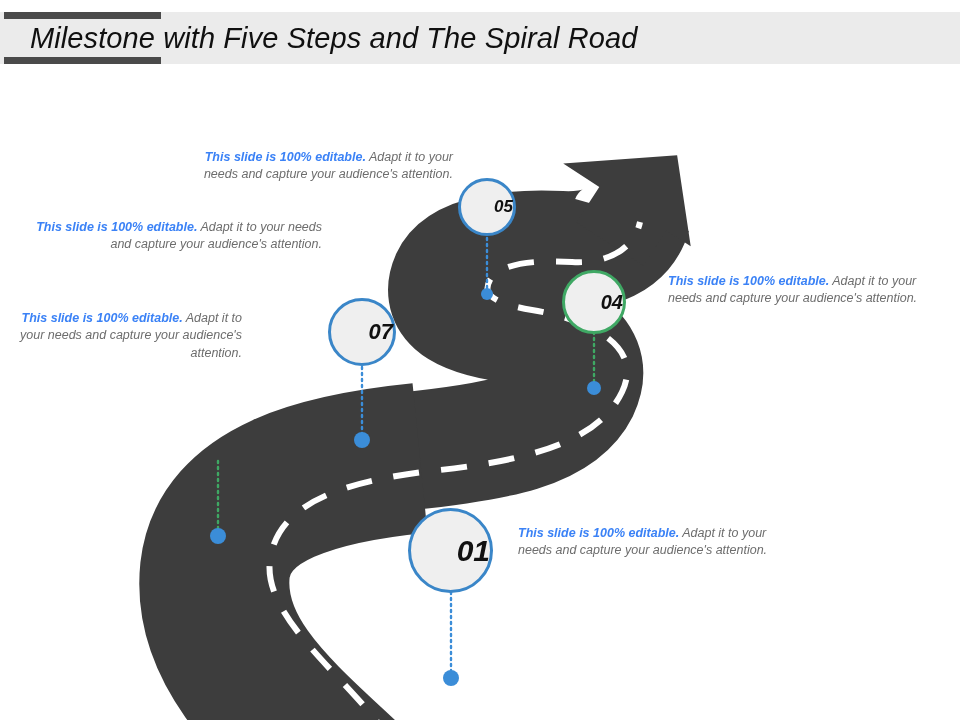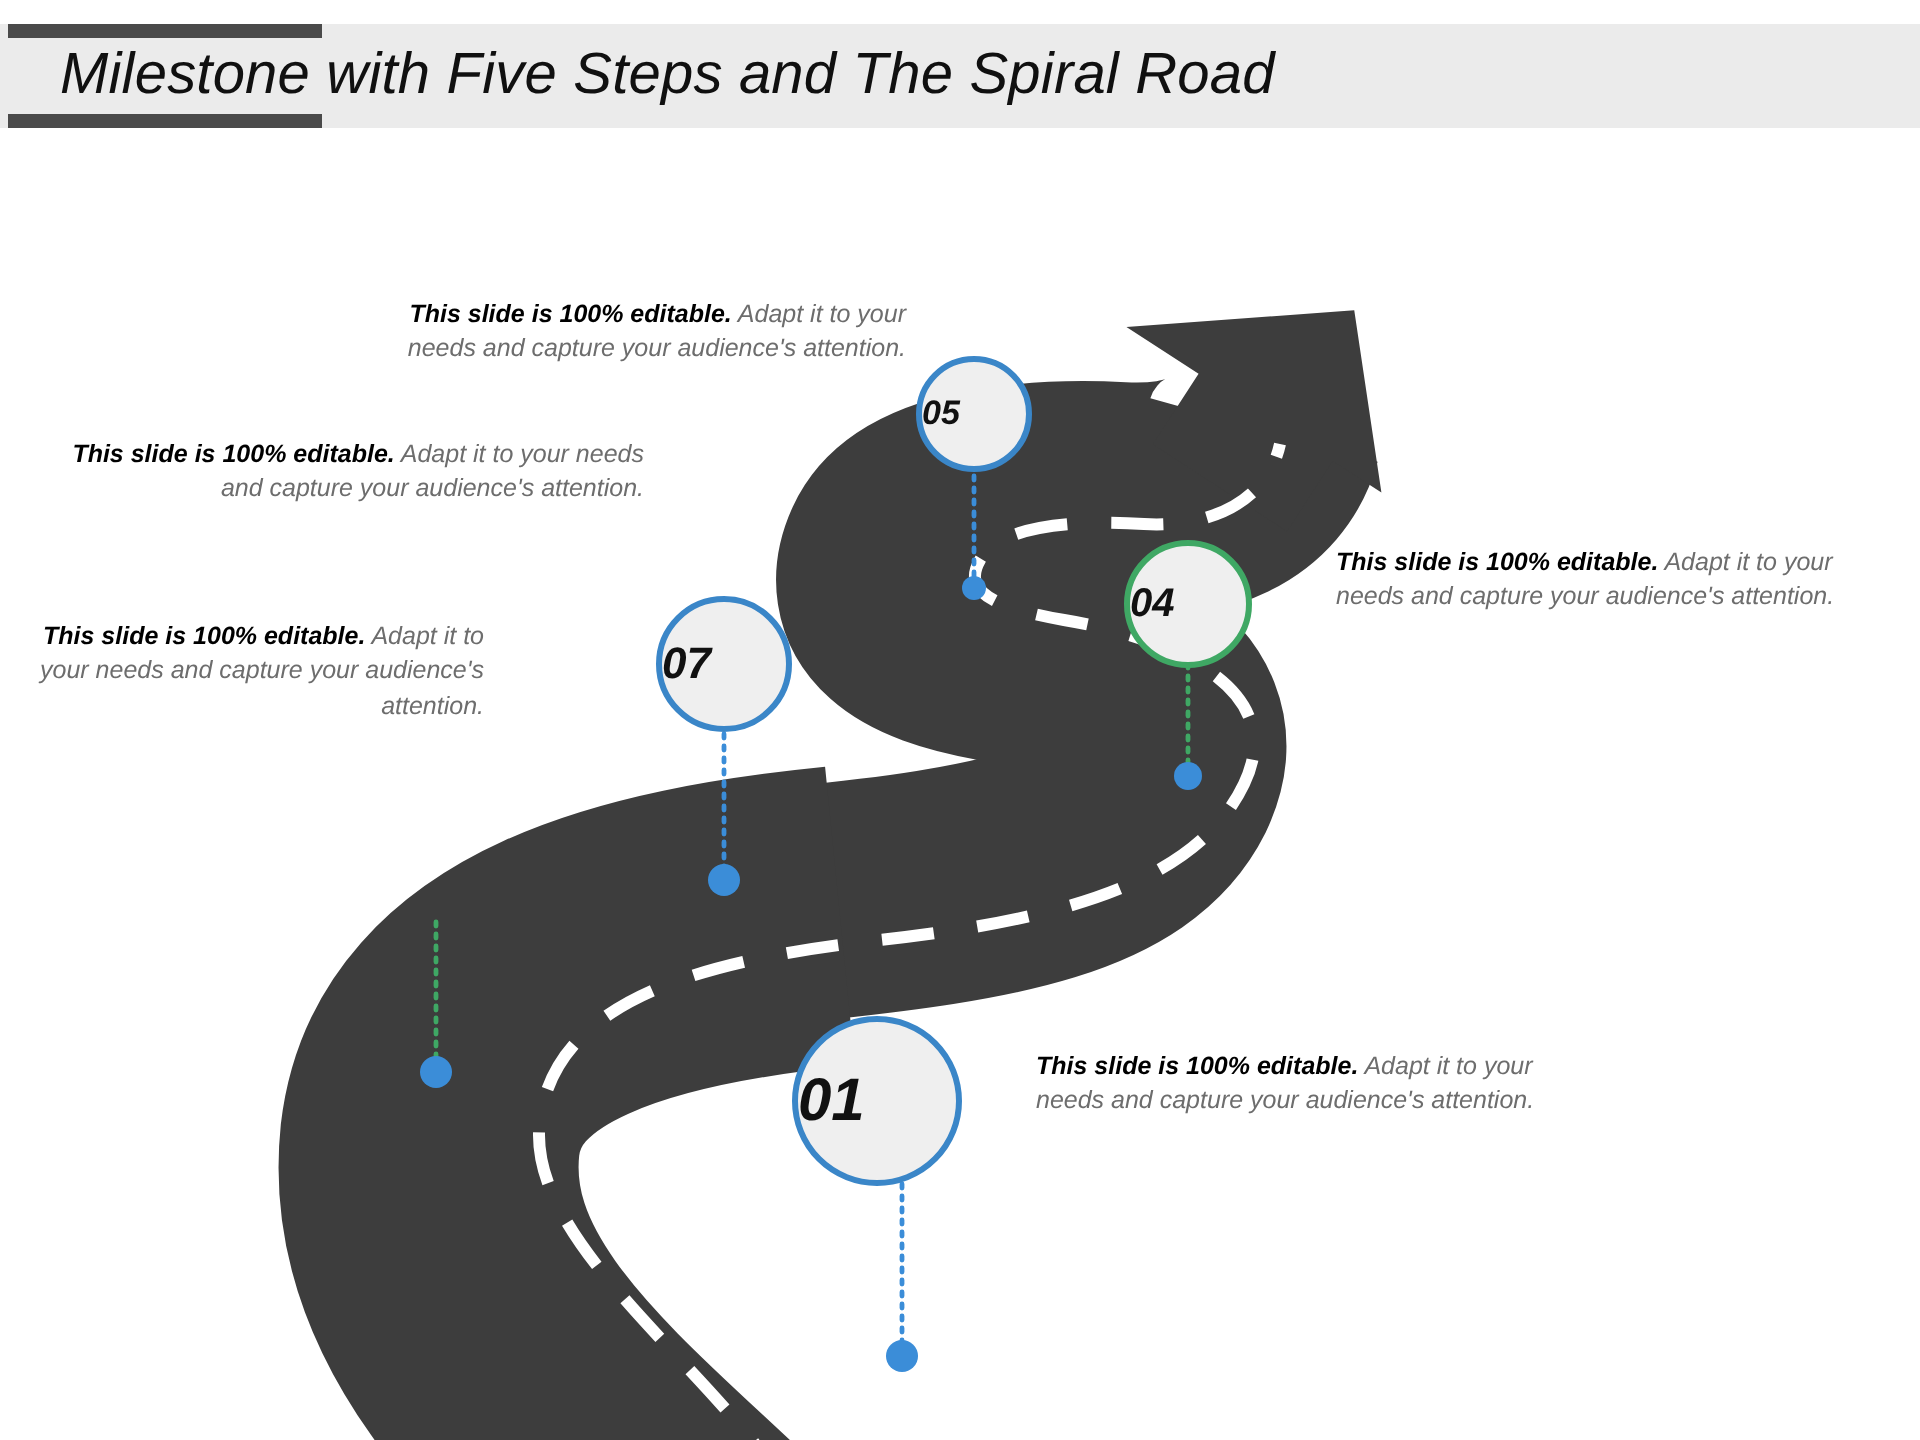--- a/index.html
+++ b/index.html
@@ -60,42 +60,42 @@
   }
 
   
   .milestone {
     position: absolute;
     border-radius: 50%;
     background: #efefef;
     box-sizing: border-box;
     display: flex;
     align-items: center;
-    justify-content: flex-start;
+    justify-content: flex-end;
     color: #111111;
     font-weight: bold;
   }
   .milestone.blue  { border: 3px solid #3a86c8; }
   .milestone.green { border: 3px solid #3fa864; }
 
-  #milestone-01 { left: 396px; top: 508px; width: 85px; height: 85px; font-size: 30px; }
+  #milestone-01 { left: 408px; top: 508px; width: 85px; height: 85px; font-size: 30px; }
   #milestone-02 { left: 178px; top: 378px; width: 82px; height: 82px; font-size: 28px; }
   #milestone-03 { left: 328px; top: 298px; width: 68px; height: 68px; font-size: 22px; }
   #milestone-04 { left: 562px; top: 270px; width: 64px; height: 64px; font-size: 20px; }
   #milestone-05 { left: 458px; top: 178px; width: 58px; height: 58px; font-size: 17px; }
 
   
   .desc {
     position: absolute;
     font-size: 12.5px;
     line-height: 1.38;
     color: #6d6d6d;
   }
   .desc b {
-    color: #000000;
+    color: #3b82f6;
     font-weight: bold;
   }
   #desc-05 { left: 168px; top: 149px; width: 285px; text-align: right; }
   #desc-03 { left: 22px; top: 219px; width: 300px; text-align: right; }
   #desc-02 { left: 4px; top: 310px; width: 238px; text-align: right; }
   #desc-04 { left: 668px; top: 273px; width: 280px; text-align: left; }
   #desc-01 { left: 518px; top: 525px; width: 280px; text-align: left; }
 </style>
 </head>
 <body>

